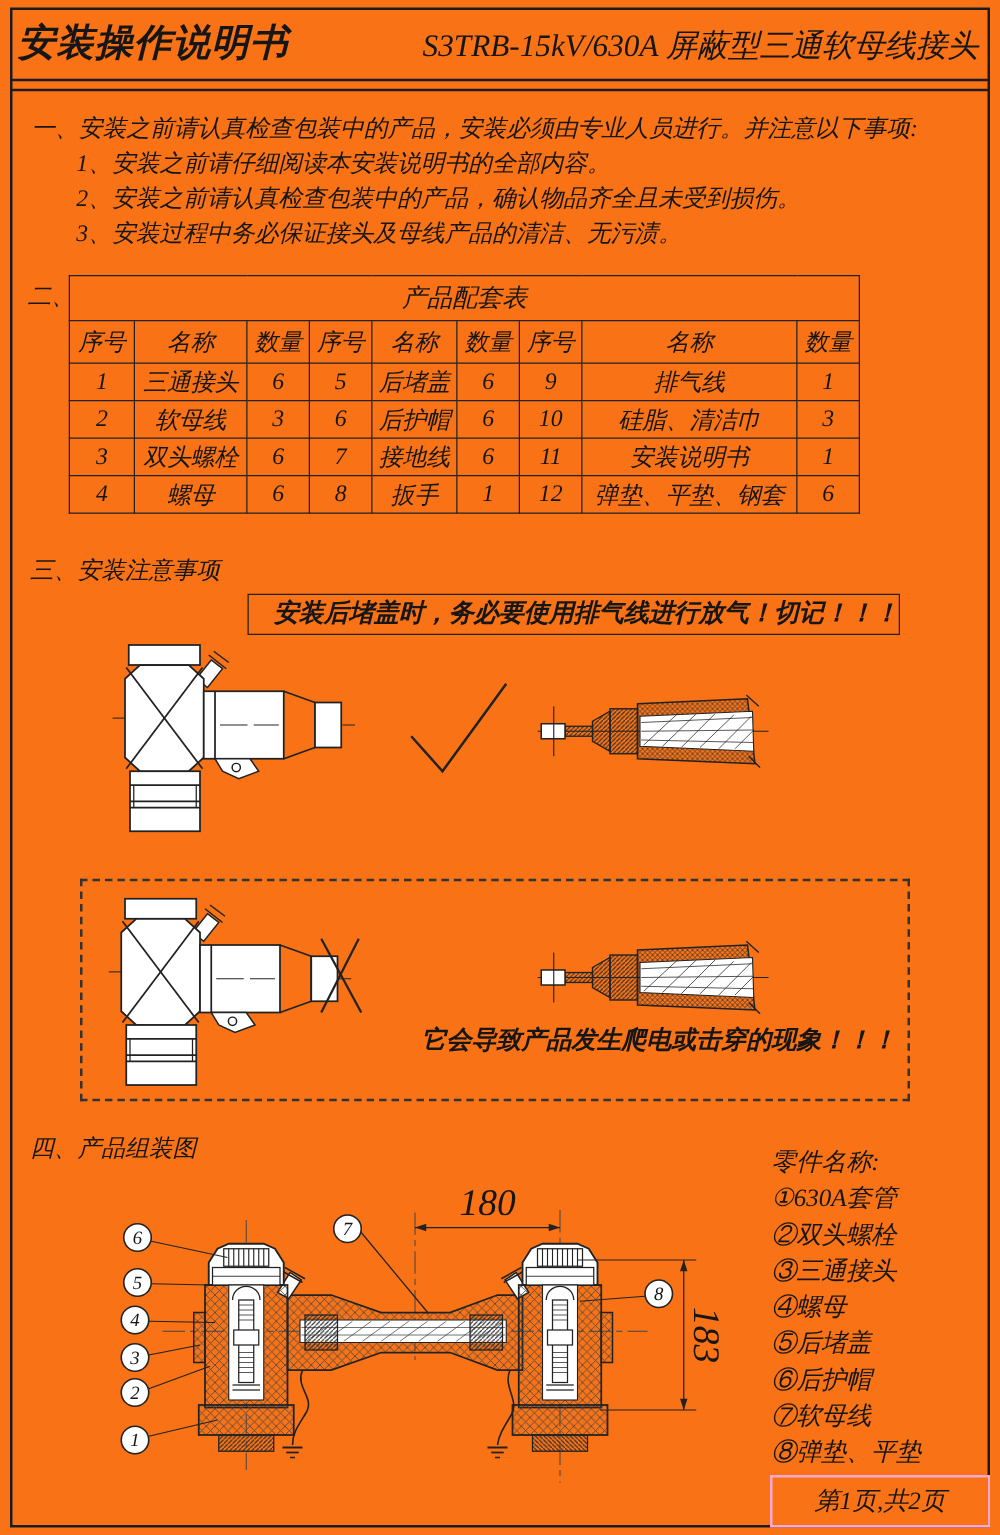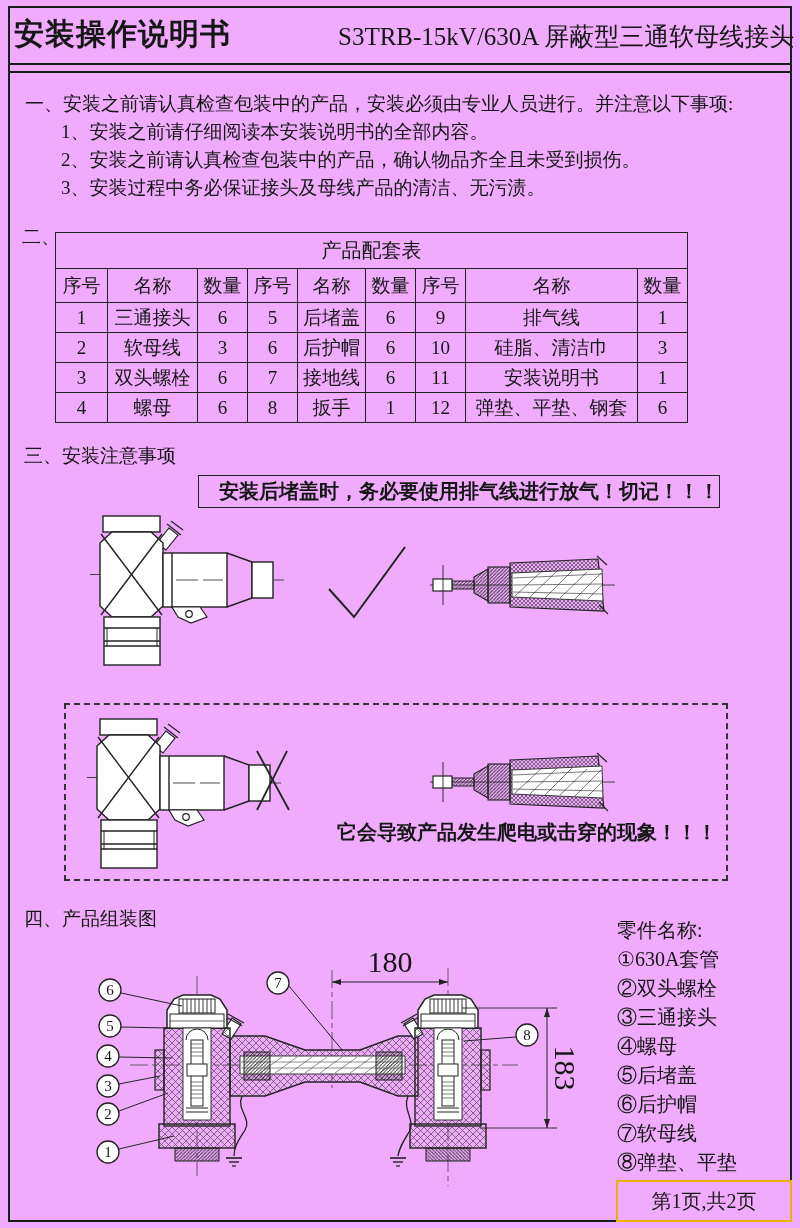--- a/index.html
+++ b/index.html
@@ -1,40 +1,40 @@
 <!DOCTYPE html>
 <html><head>
 <meta charset="utf-8">
 <style>
   html,body{margin:0;padding:0;background:#e8e8e8;}
   .page{
-    position:relative;width:800px;height:1228px;background:#f0abfc;
+    position:relative;width:800px;height:1228px;background:#f97316;
     font-family:"Liberation Serif","DejaVu Serif",serif;color:#161616;
-    margin:0 auto;overflow:hidden;
+    margin:0 auto;overflow:hidden;font-style:italic;
   }
   .abs{position:absolute;}
   .page-border{position:absolute;left:8px;top:6px;right:8px;bottom:6px;border:2px solid #1c1c1c;}
   .header{position:absolute;left:8px;top:6px;right:8px;height:57px;border-bottom:2px solid #1c1c1c;}
   .doc-title{position:absolute;left:6px;top:8px;font-size:30px;font-weight:bold;letter-spacing:1px;}
   .product-title{position:absolute;left:330px;top:14px;font-size:25px;white-space:nowrap;}
   .header-rule2{position:absolute;left:8px;top:71px;right:8px;border-top:2px solid #1c1c1c;height:0;}
   .sec1{position:absolute;left:25px;top:90px;width:745px;font-size:19px;line-height:28px;}
   .sec1 .item{padding-left:36px;}
   .sec-label{font-size:19px;white-space:nowrap;}
-  table.kit{position:absolute;left:55px;top:232px;width:632px;border-collapse:collapse;table-layout:fixed;}
+  table.kit{position:absolute;left:55px;top:220px;width:632px;border-collapse:collapse;table-layout:fixed;}
   table.kit td,table.kit th{border:1.6px solid #222;text-align:center;padding:0;font-weight:normal;overflow:hidden;white-space:nowrap;}
   table.kit .t-title{font-size:20px;height:35px;}
   table.kit .t-head td{font-size:19px;height:33px;margin-top:27px;}
   table.kit .t-row td{font-size:19px;height:29px;}
   .warn-box{position:absolute;left:198px;top:475px;width:520px;height:31px;border:1.7px solid #222;
     font-size:20px;font-weight:bold;text-align:right;line-height:31px;white-space:nowrap;}
   .dash-box{position:absolute;left:64px;top:703px;width:660px;height:174px;border:2px dashed #333;}
   .wrong-note{position:absolute;left:337px;top:818px;font-size:20px;font-weight:bold;line-height:28px;white-space:nowrap;}
   .parts{position:absolute;left:617px;top:916px;font-size:20px;line-height:29px;white-space:nowrap;}
-  .footer-box{position:absolute;right:8px;bottom:6px;width:172px;height:38px;border:2px solid #eab308;
+  .footer-box{position:absolute;right:8px;bottom:6px;width:172px;height:38px;border:2px solid #f9a8d4;
     font-size:20px;text-align:center;line-height:38px;}
   svg{display:block;}
   svg text{font-family:"Liberation Serif","DejaVu Serif",serif;fill:#161616;}
   .ln{stroke:#222;fill:none;}
   .cl{stroke:#444;stroke-width:0.8;fill:none;stroke-dasharray:18 4 5 4;}
 </style>
 </head>
 <body>
 
 <svg width="0" height="0" style="position:absolute" aria-hidden="true">

